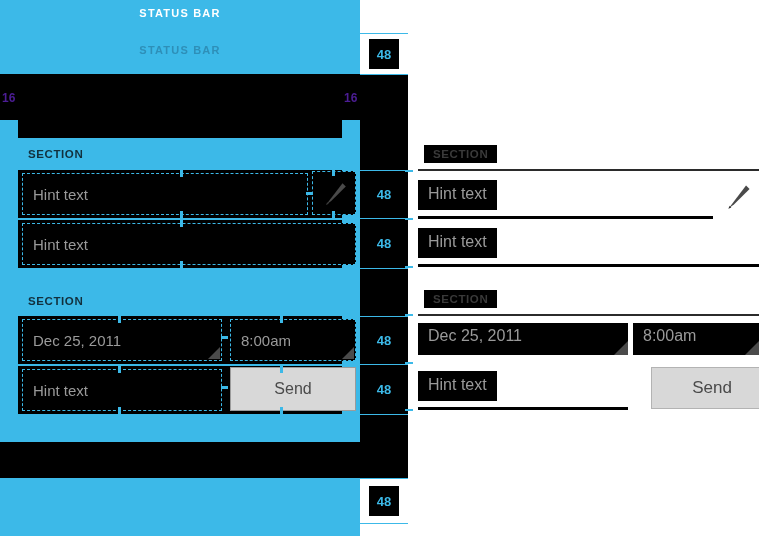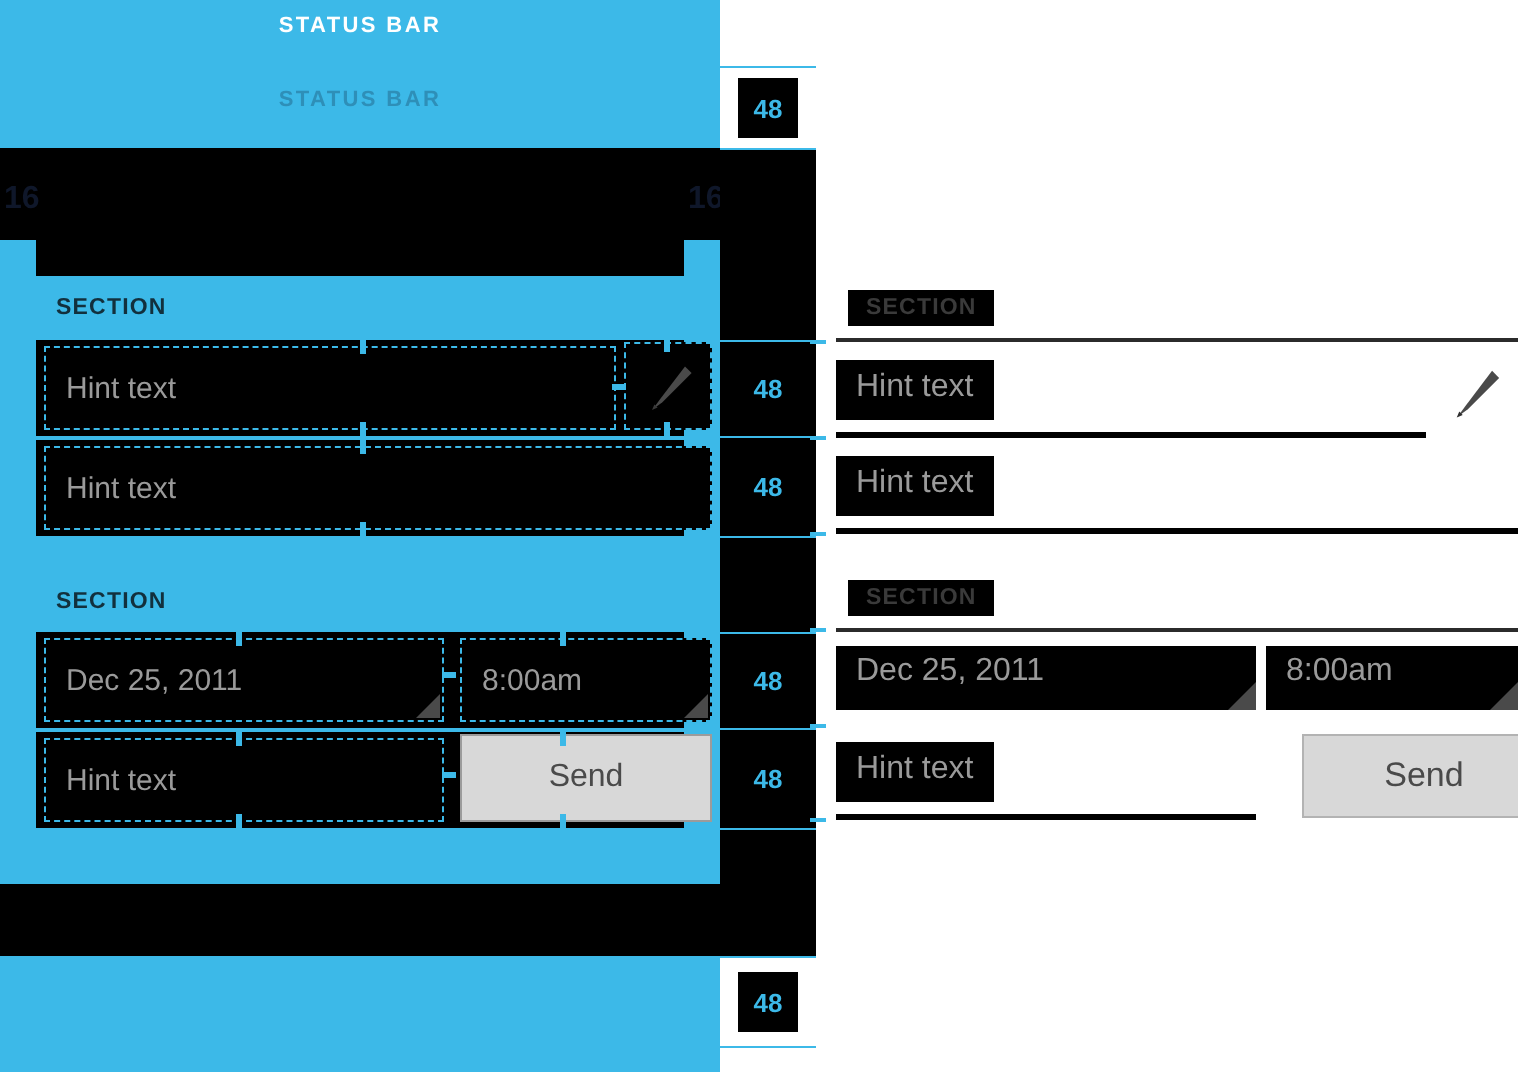--- a/index.html
+++ b/index.html
@@ -25,21 +25,21 @@
 
   
   #content-canvas{left:0;top:74px;width:360px;height:404px;background:#000000;}
 
   
   #gutter-left{left:0;top:120px;width:18px;height:322px;background:#3cb9e8;}
   #gutter-right{left:342px;top:120px;width:18px;height:322px;background:#3cb9e8;}
   
   #body-cyan{left:18px;top:138px;width:324px;height:304px;background:#3cb9e8;}
 
-  .mark16{color:#0f172a;font-size:16px;font-weight:bold;line-height:1;}
+  .mark16{color:#4c1d95;font-size:12px;font-weight:bold;line-height:1;}
   #mark16-left{left:2px;top:92px;}
   #mark16-right{left:344px;top:92px;}
 
   #nav-bar{left:0;top:478px;width:360px;height:58px;background:#3cb9e8;
     display:flex;align-items:center;justify-content:center;}
   #nav-bar .lbl{color:#ffffff;font-size:11px;font-weight:bold;letter-spacing:1.2px;}
 
   
   .spec-section-head{height:28px;display:flex;align-items:center;padding-left:10px;}
   .spec-section-head .lbl{color:#12303d;font-size:11.5px;font-weight:bold;letter-spacing:0.6px;}

